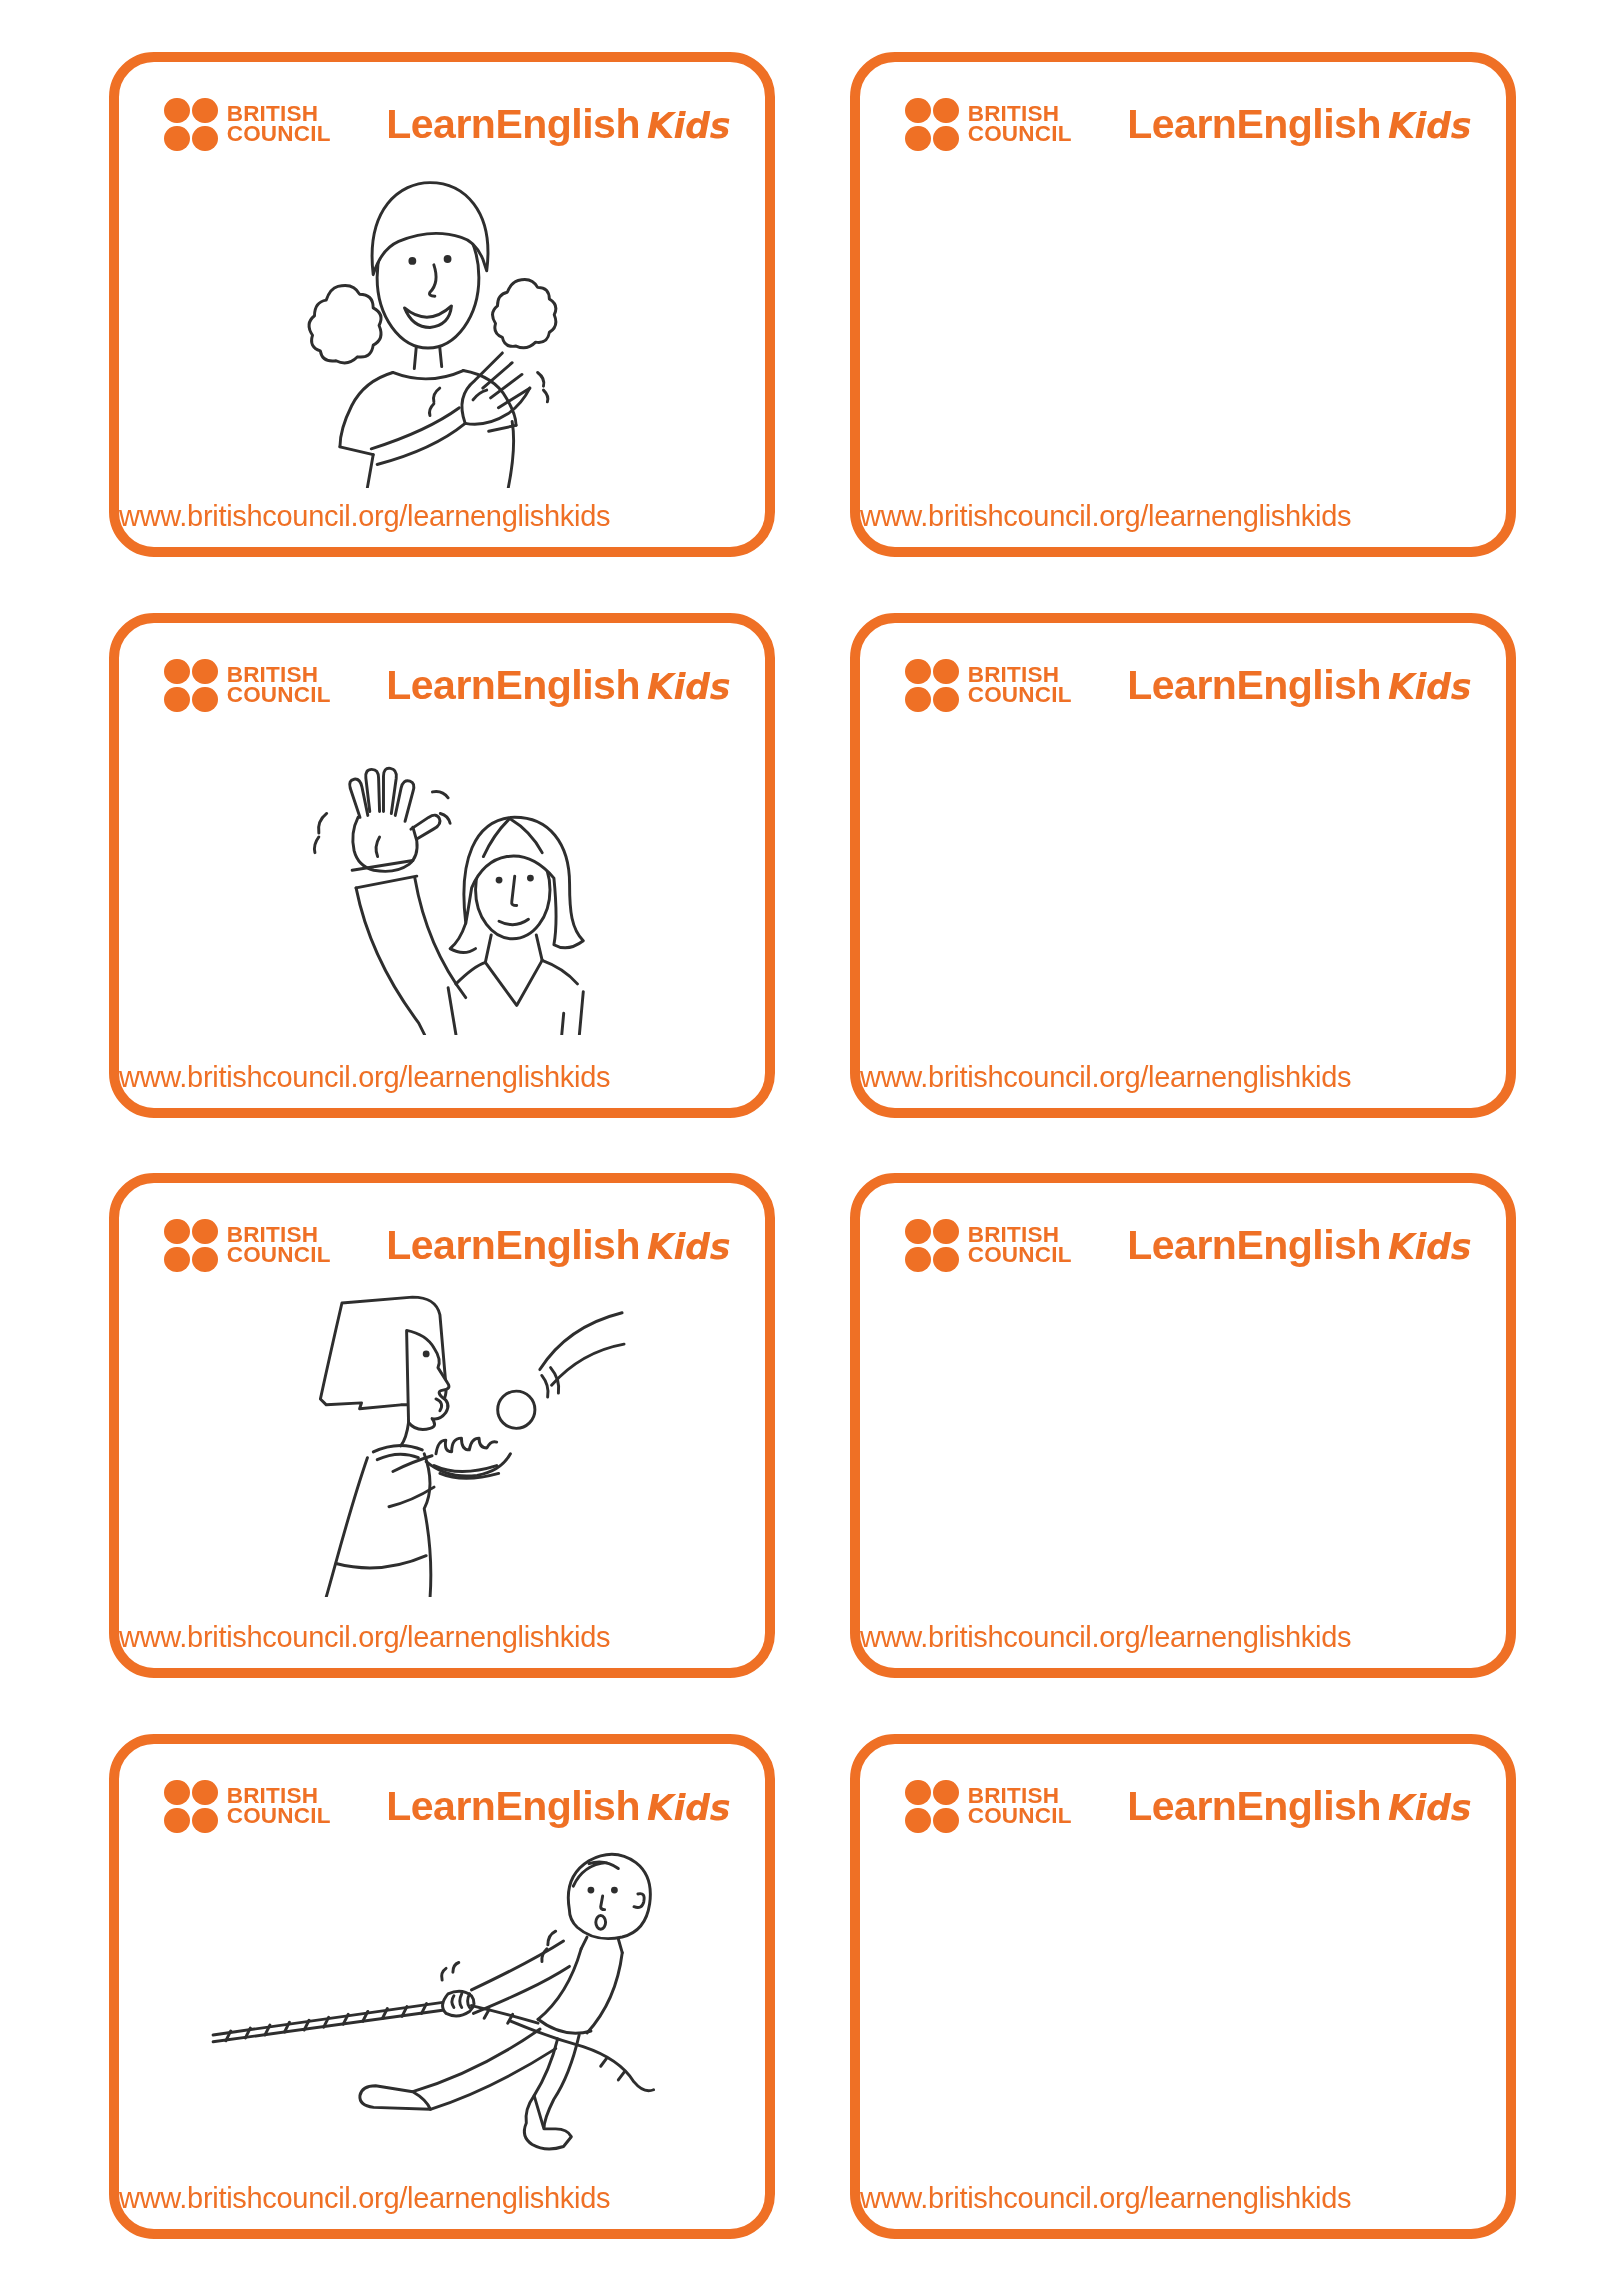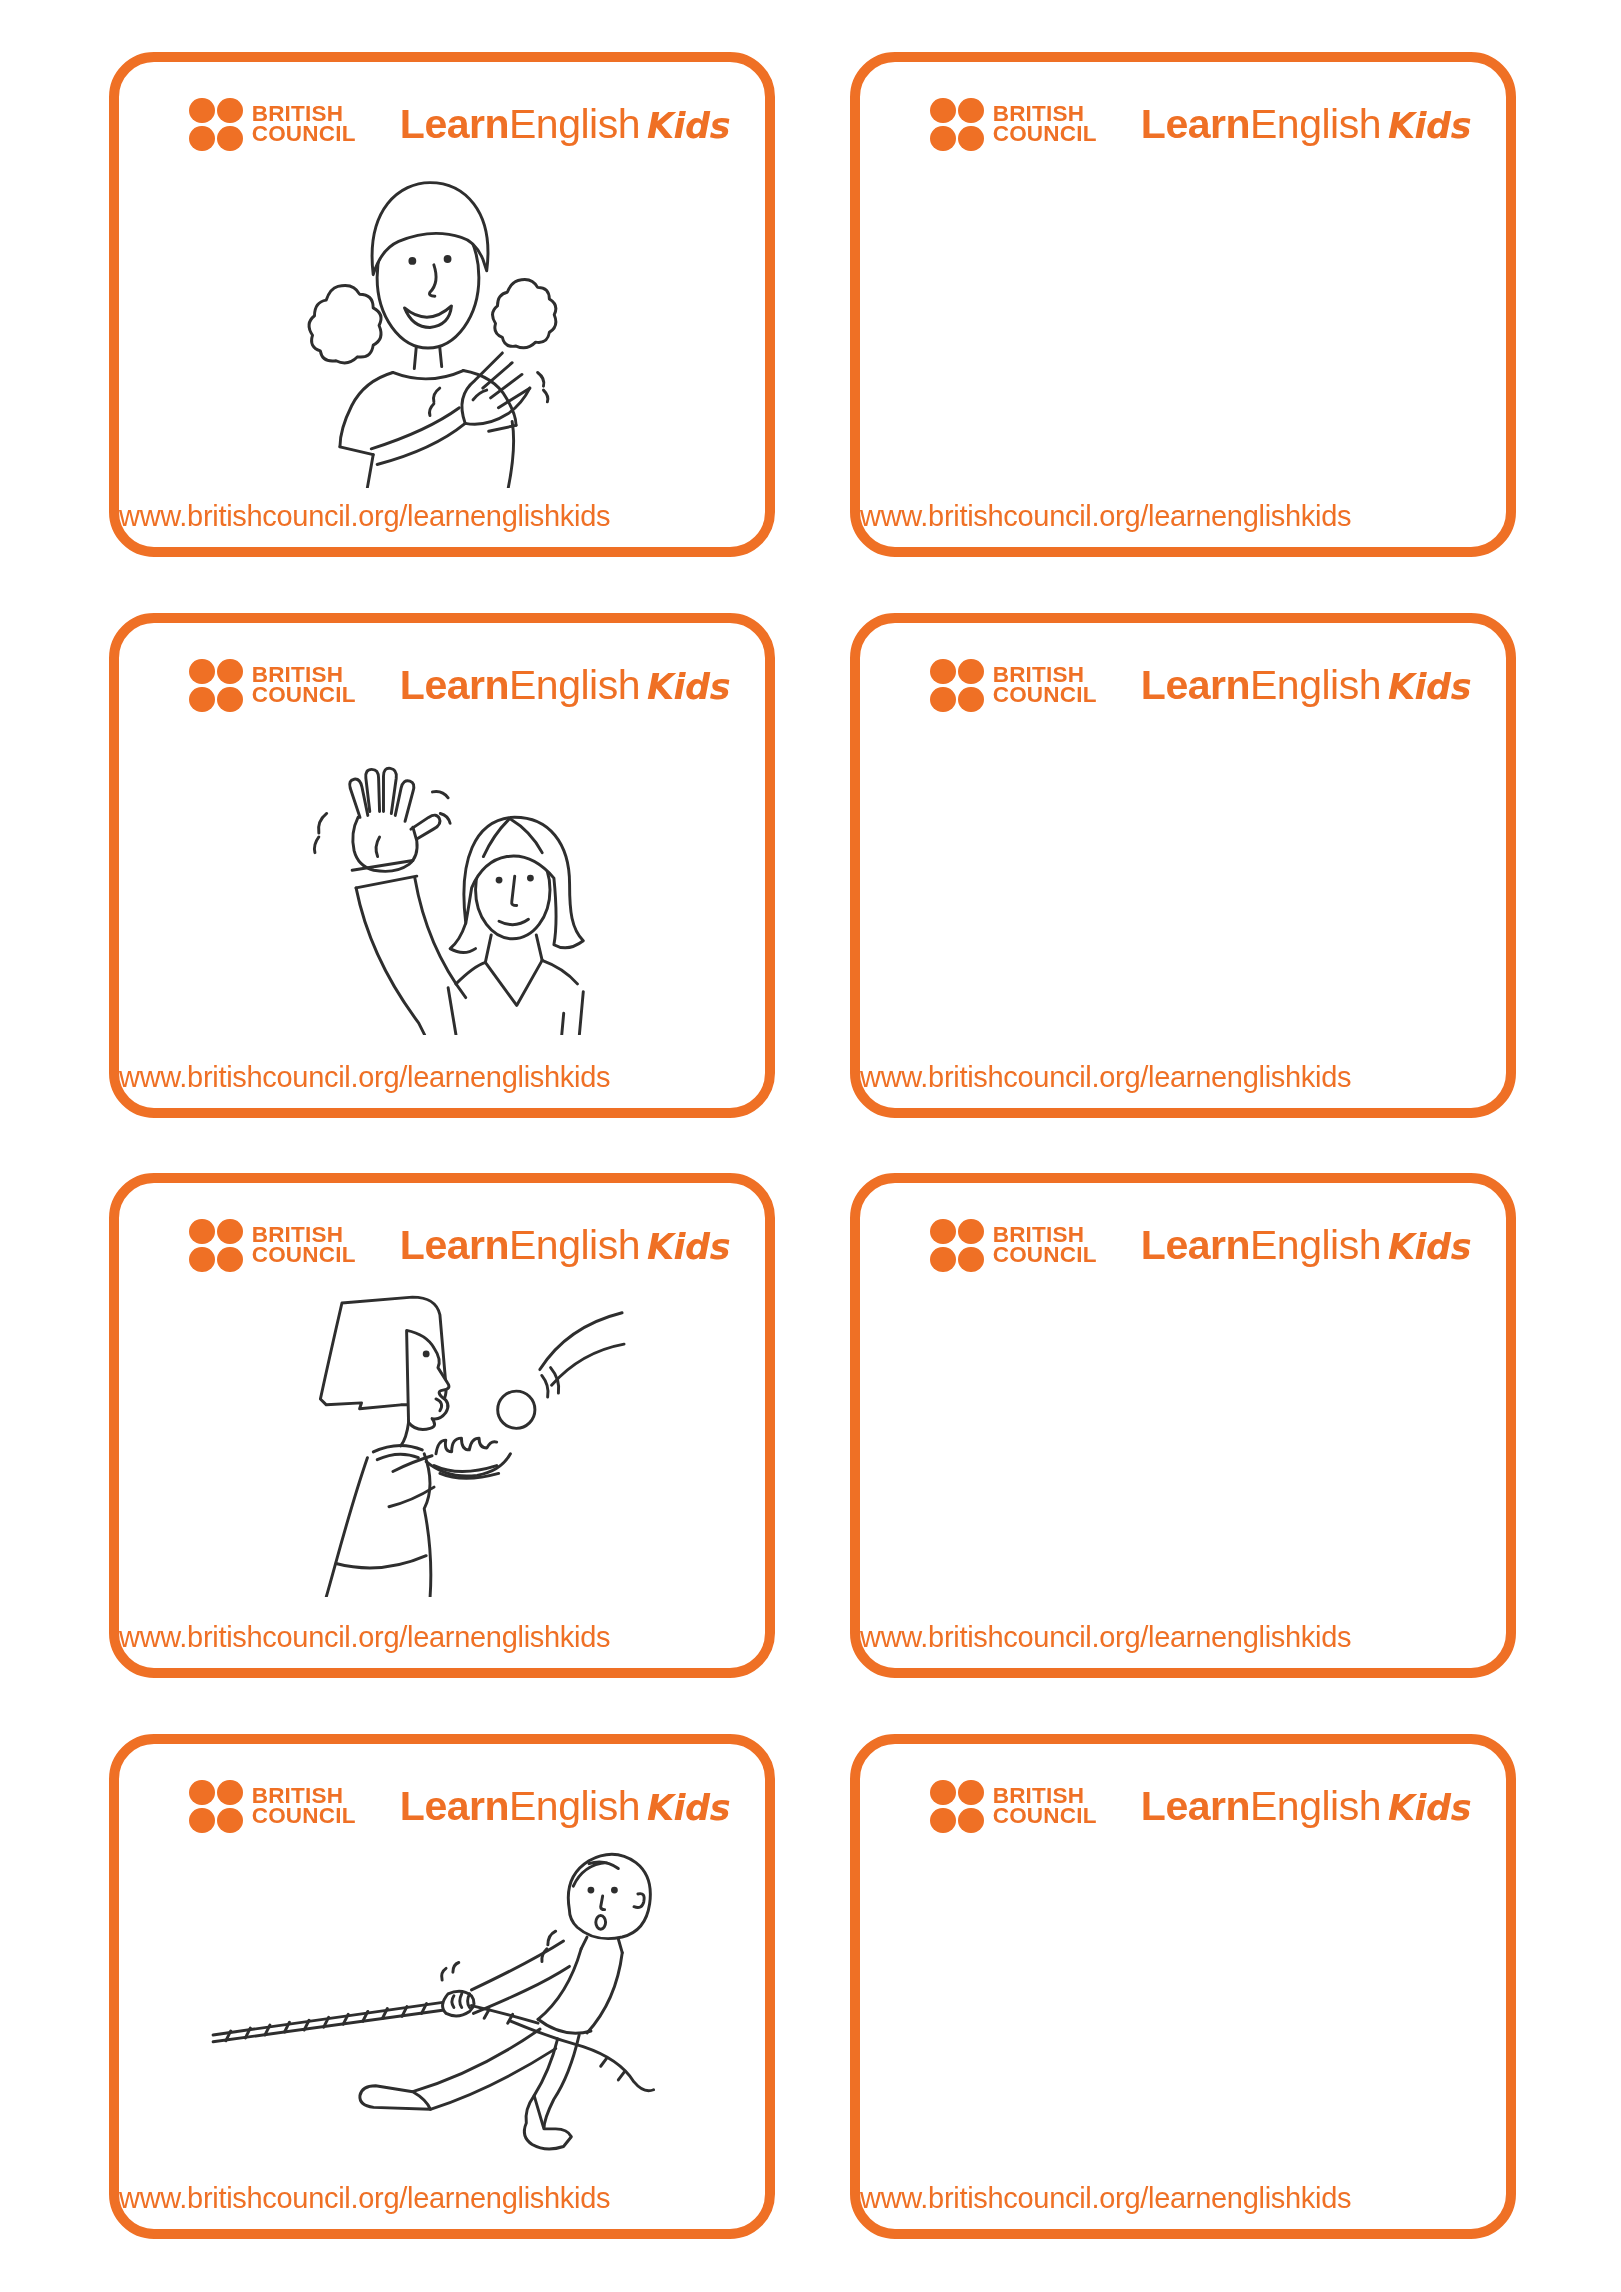--- a/index.html
+++ b/index.html
@@ -6,29 +6,29 @@
   .sheet{position:relative;width:1621px;height:2293px;background:#ffffff;overflow:hidden;
          font-family:"Liberation Sans",sans-serif;}
   .card{position:absolute;width:666px;height:505px;background:#fff;
         border:10.8px solid #EF7025;border-radius:45px;box-sizing:border-box;}
   .col-left{left:109px;}
   .col-right{left:850px;}
   .row-1{top:52px;} .row-2{top:613px;} .row-3{top:1173px;} .row-4{top:1734px;}
 
   .card-header{position:absolute;top:33px;left:0;right:0;height:59px;
                display:flex;align-items:center;justify-content:space-between;
-               padding:0 35px 0 70px;}
+               padding:0 35px 0 45px;}
   .bc-logo{display:flex;align-items:center;gap:8.8px;}
   .bc-dots{display:grid;grid-template-columns:25.5px 25.5px;grid-template-rows:25.5px 25.5px;gap:2.9px;}
   .bc-dots span{width:25.5px;height:25.5px;border-radius:50%;background:#EF7025;display:block;}
   .bc-text{color:#EF7025;font-weight:bold;font-size:22.5px;line-height:0.93;
            letter-spacing:0.2px;display:flex;flex-direction:column;}
   .lek-logo{color:#EF7025;font-size:41px;white-space:nowrap;letter-spacing:-0.5px;}
   .lek-learn{font-weight:700;}
-  .lek-english{font-weight:normal;}
+  .lek-english{font-weight:bold;}
   .lek-kids{font-family:"DejaVu Sans",sans-serif;font-style:italic;font-weight:600;
             margin-left:0.20em;font-size:35px;}
   .card-url{position:absolute;left:0;right:16px;bottom:13.7px;text-align:left;
             color:#EF7025;font-size:29px;letter-spacing:-0.3px;}
   .art{position:absolute;}
   .art svg{width:100%;height:100%;display:block;}
   .ln{fill:none;stroke:#2e2e2e;stroke-width:3;stroke-linecap:round;stroke-linejoin:round;}
   .lnw{fill:#ffffff;stroke:#2e2e2e;stroke-width:3;stroke-linecap:round;stroke-linejoin:round;}
   .dk{fill:#2e2e2e;stroke:none;}
 </style>

